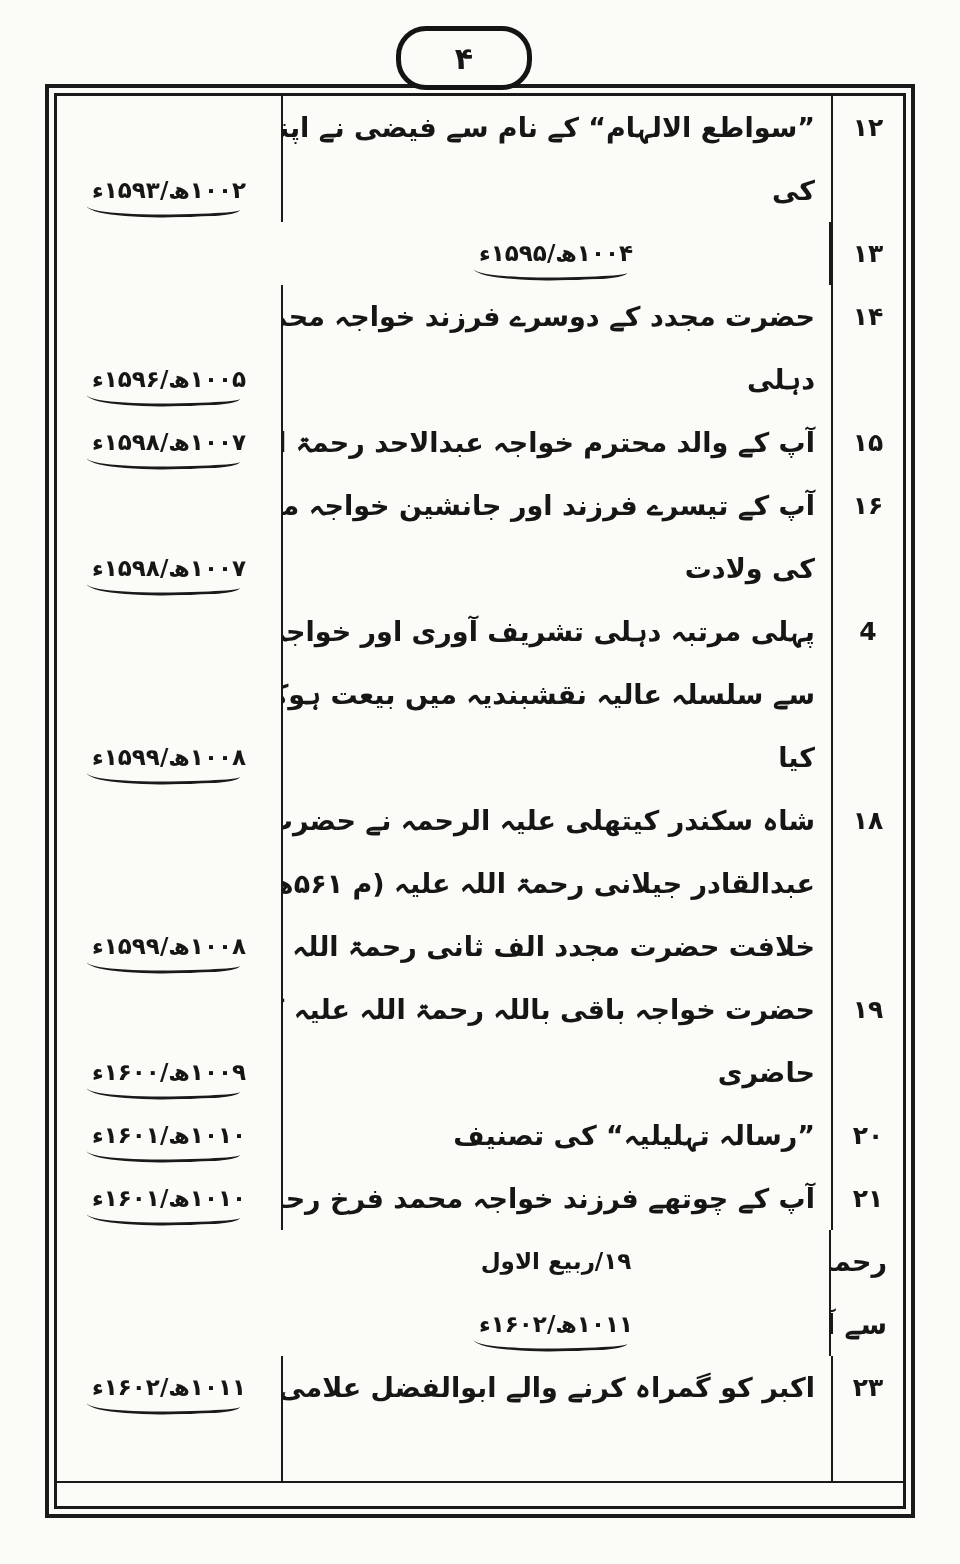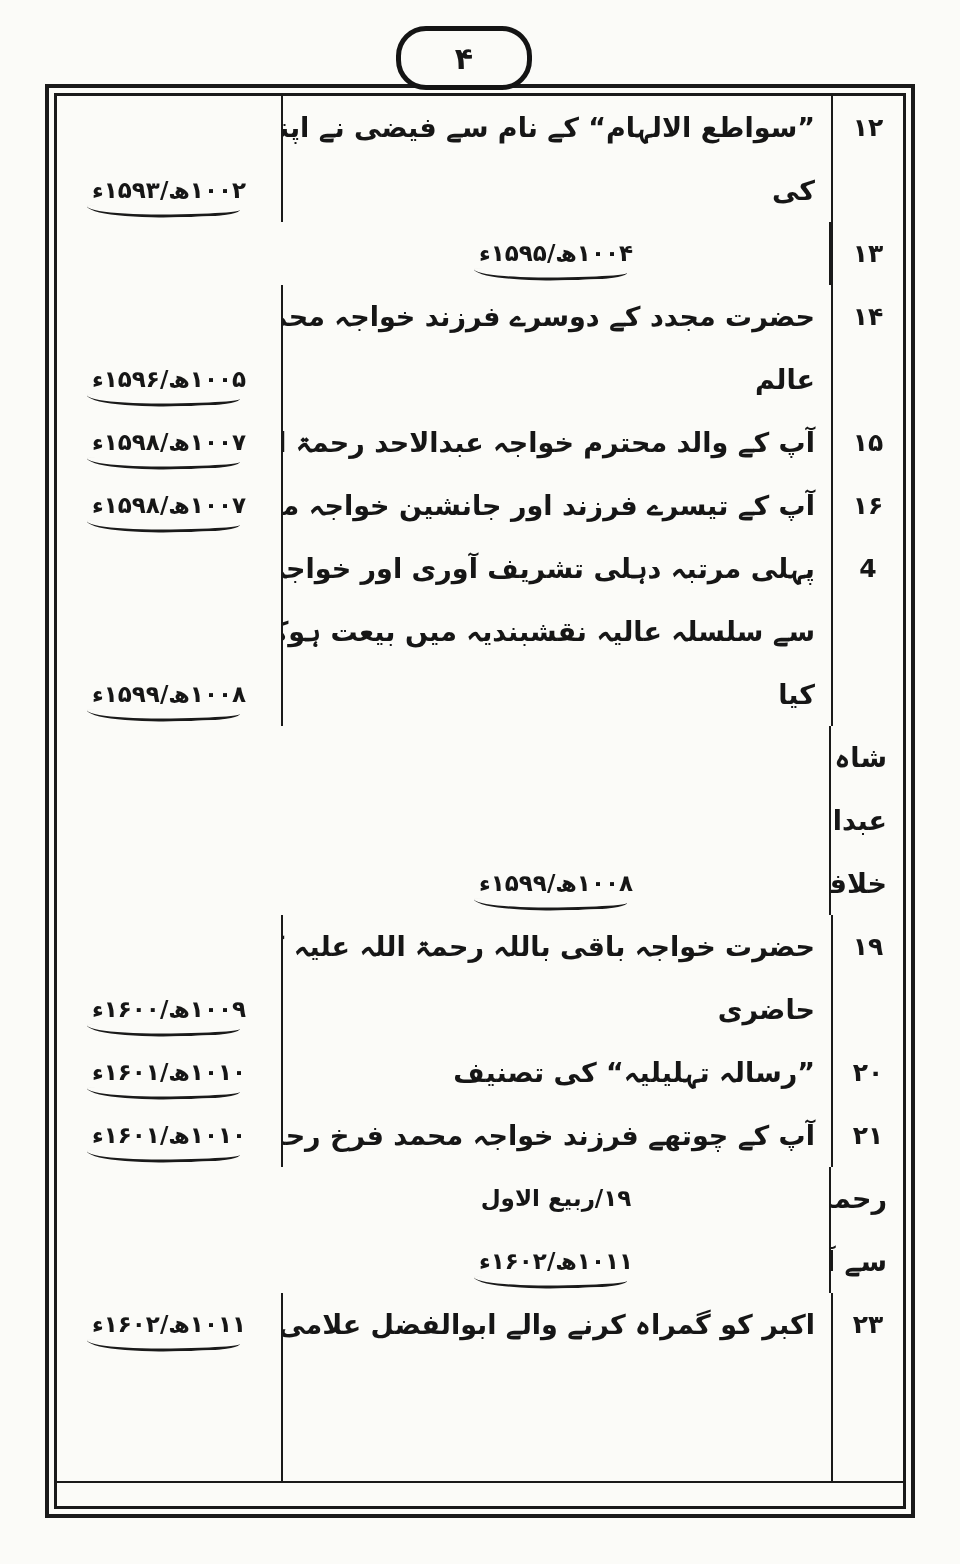--- a/index.html
+++ b/index.html
@@ -83,56 +83,58 @@
         <div class="row">
           <div class="c-num">۱۳</div>
           <div class="c-date">
             <div class="date-line"><span class="swash">۱۰۰۴ھ/۱۵۹۵ء</span></div>
           </div>
         </div>
         <div class="row">
           <div class="c-num">۱۴</div>
           <div class="c-text">
             <div class="line">حضرت مجدد کے دوسرے فرزند خواجہ محمد سعید علیہ الرحمہ کی</div>
-            <div class="line">عالم</div>
+            <div class="line">دہلی</div>
           </div>
           <div class="c-date">
             <div class="date-line"><span class="swash">۱۰۰۵ھ/۱۵۹۶ء</span></div>
           </div>
         </div>
         <div class="row">
           <div class="c-num">۱۵</div>
           <div class="c-text">
             <div class="line">آپ کے والد محترم خواجہ عبدالاحد رحمۃ اللہ علیہ کا وصال</div>
           </div>
           <div class="c-date">
             <div class="date-line"><span class="swash">۱۰۰۷ھ/۱۵۹۸ء</span></div>
           </div>
         </div>
         <div class="row">
           <div class="c-num">۱۶</div>
           <div class="c-text">
             <div class="line">آپ کے تیسرے فرزند اور جانشین خواجہ محمد معصوم رحمۃ اللہ علیہ</div>
+            <div class="line">کی ولادت</div>
           </div>
           <div class="c-date">
             <div class="date-line"><span class="swash">۱۰۰۷ھ/۱۵۹۸ء</span></div>
           </div>
         </div>
         <div class="row">
           <div class="c-num">4</div>
           <div class="c-text">
             <div class="line">پہلی مرتبہ دہلی تشریف آوری اور خواجہ باقی باللہ رحمۃ اللہ علیہ</div>
             <div class="line">سے سلسلہ عالیہ نقشبندیہ میں بیعت ہوکر انتہائی کمال حاصل</div>
             <div class="line">کیا</div>
           </div>
           <div class="c-date">
             <div class="date-line"><span class="swash">۱۰۰۸ھ/۱۵۹۹ء</span></div>
           </div>
         </div>
         <div class="row">
+          <div class="c-num">۱۸</div>
           <div class="c-text">
             <div class="line">شاہ سکندر کیتھلی علیہ الرحمہ نے حضرت غوث الاعظم شیخ</div>
             <div class="line">عبدالقادر جیلانی رحمۃ اللہ علیہ (م ۵۶۱ھ/۱۱۶۴ء) کا خرقہ</div>
             <div class="line">خلافت حضرت مجدد الف ثانی رحمۃ اللہ علیہ تک پہنچایا</div>
           </div>
           <div class="c-date">
             <div class="date-line"><span class="swash">۱۰۰۸ھ/۱۵۹۹ء</span></div>
           </div>
         </div>
         <div class="row">

